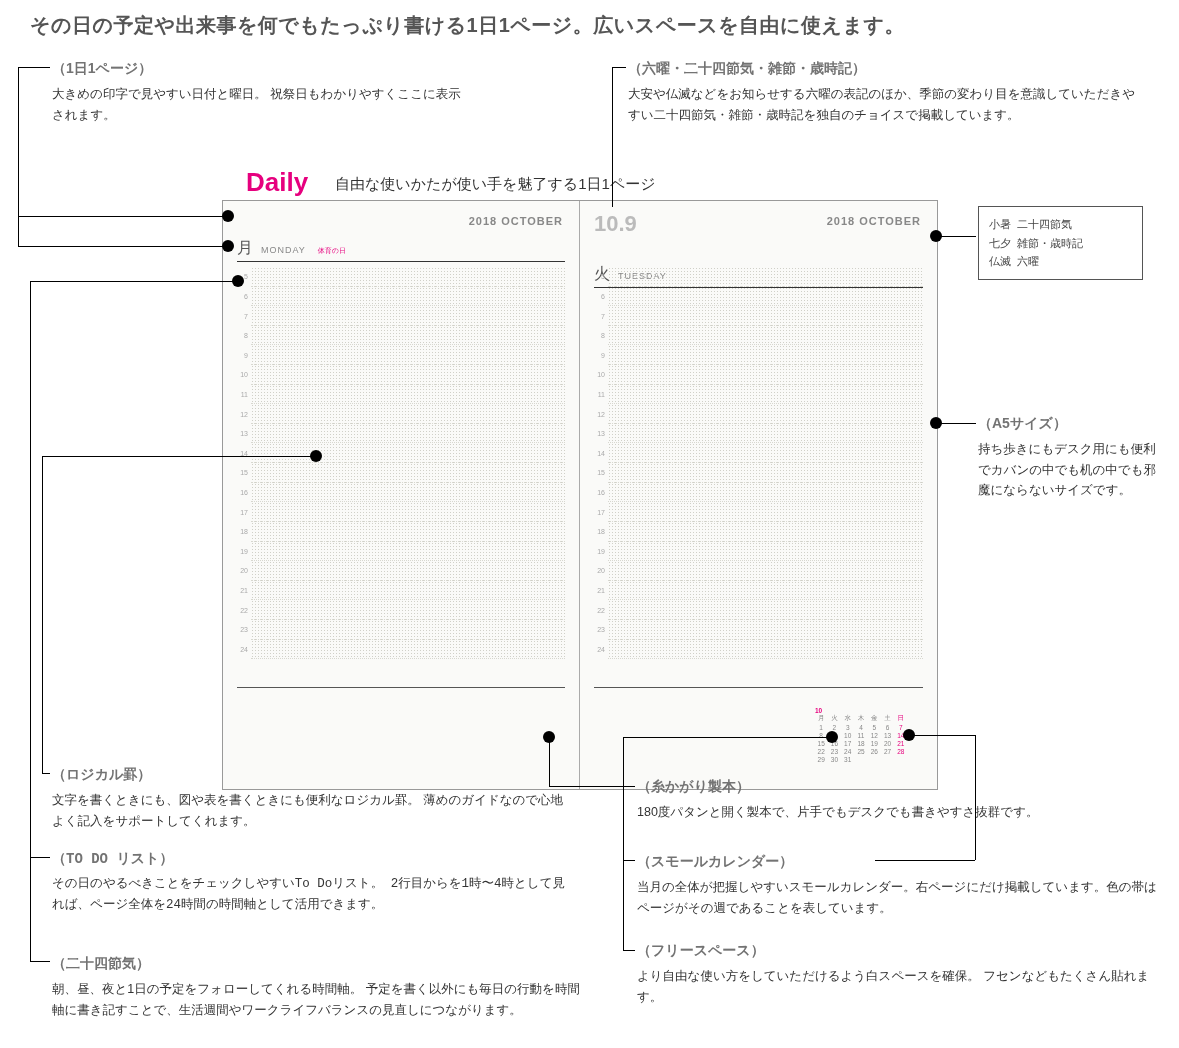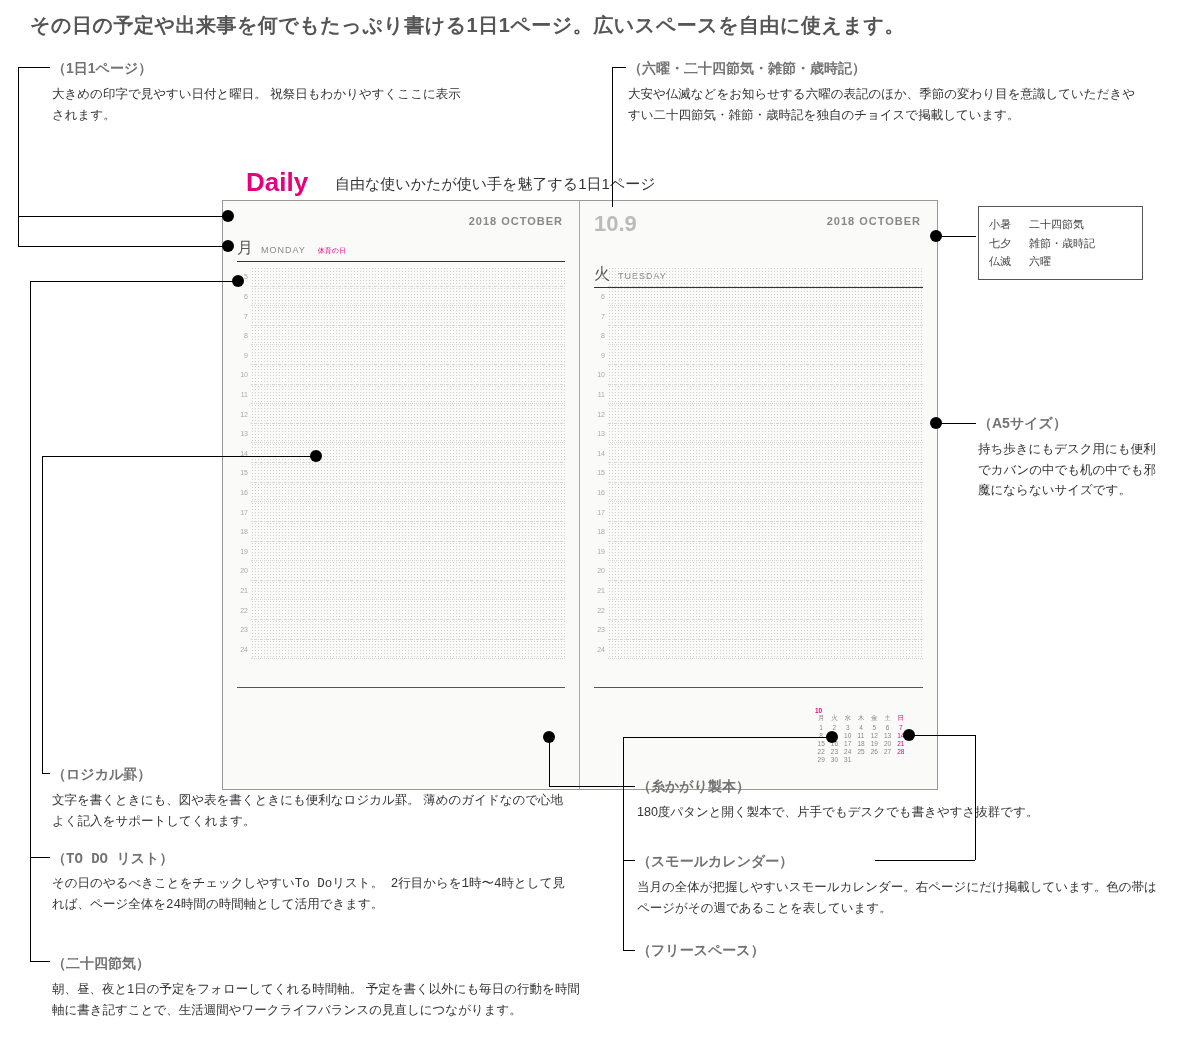--- a/index.html
+++ b/index.html
@@ -22,21 +22,21 @@
 .grid-area { position: absolute; top: 66px; left: 14px; right: 14px; bottom: 110px; }
 .hour-row { height: 4.76%; display: flex; align-items: center; }
 .hour-num { width: 14px; font-size: 7px; color: #aaa; text-align: right; padding-right: 3px; }
 .hour-line { flex: 1; height: 100%; background-image: radial-gradient(#d0d0c8 0.5px, transparent 0.5px); background-size: 3px 3px; border-bottom: 1px dotted #d8d8d0; }
 .freespace { position: absolute; bottom: 12px; left: 14px; right: 14px; height: 90px; border-top: 1px solid #555; }
 .mini-cal { position: absolute; bottom: 14px; right: 16px; width: 92px; font-size: 6.5px; color: #888; }
 .mini-cal-head { color: #e6007e; font-weight: bold; text-align: left; }
 .mini-cal-grid { display: grid; grid-template-columns: repeat(7, 1fr); gap: 1px; text-align: center; }
 .mini-cal-sun { color: #e6007e; }
 .legend-box { position: absolute; top: 206px; left: 978px; width: 165px; border: 1px solid #555; padding: 8px 10px; font-size: 11px; color: #444; }
-.legend-row { display: flex; gap: 12px; line-height: 1.7; }
+.legend-row { display: flex; line-height: 1.7; }
 .legend-small { width: 28px; }
 .dot { width: 12px; height: 12px; background: #000; border-radius: 50%; position: absolute; }
 .hline { position: absolute; height: 1px; background: #000; }
 .vline { position: absolute; width: 1px; background: #000; }
 .sec { position: absolute; }
 </style>
 </head>
 <body>
 
 <div class="headline">その日の予定や出来事を何でもたっぷり書ける1日1ページ。広いスペースを自由に使えます。</div>
@@ -325,20 +325,22 @@
 <div class="sec" style="top:778px; left:637px; width:520px;">
   <div class="section-title">（糸かがり製本）</div>
   <div class="section-body">180度パタンと開く製本で、片手でもデスクでも書きやすさ抜群です。</div>
 </div>
 <div class="sec" style="top:853px; left:637px; width:520px;">
   <div class="section-title">（スモールカレンダー）</div>
   <div class="section-body">当月の全体が把握しやすいスモールカレンダー。右ページにだけ掲載しています。色の帯はページがその週であることを表しています。</div>
 </div>
 <div class="sec" style="top:942px; left:637px; width:520px;">
   <div class="section-title">（フリースペース）</div>
+  <div class="section-body">より自由な使い方をしていただけるよう白スペースを確保。
+フセンなどもたくさん貼れます。</div>
 </div>
 
 <div class="vline" style="top:67px; left:18px; height:180px;"></div>
 <div class="hline" style="top:67px; left:18px; width:32px;"></div>
 <div class="hline" style="top:216px; left:18px; width:208px;"></div>
 <div class="dot" style="top:210px; left:222px;"></div>
 <div class="hline" style="top:246px; left:18px; width:208px;"></div>
 <div class="dot" style="top:240px; left:222px;"></div>
 
 <div class="vline" style="top:67px; left:612px; height:140px;"></div>

